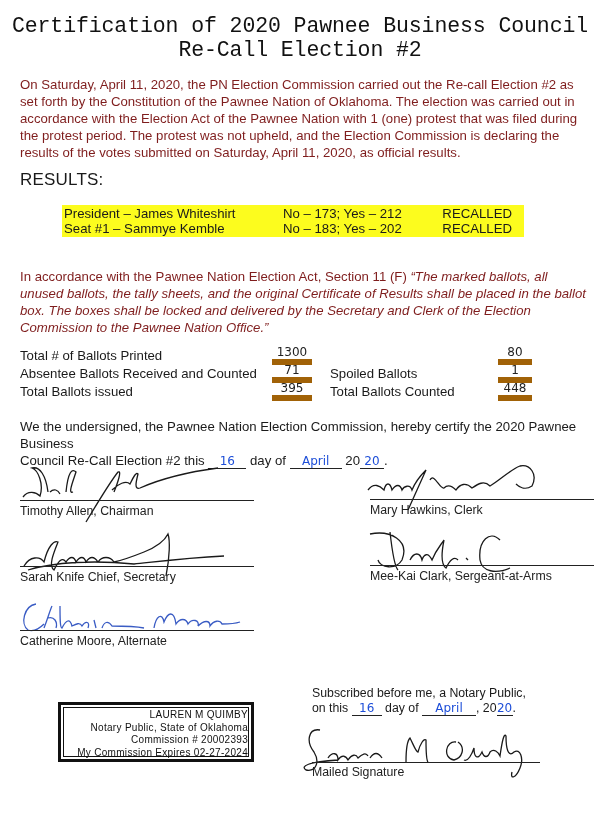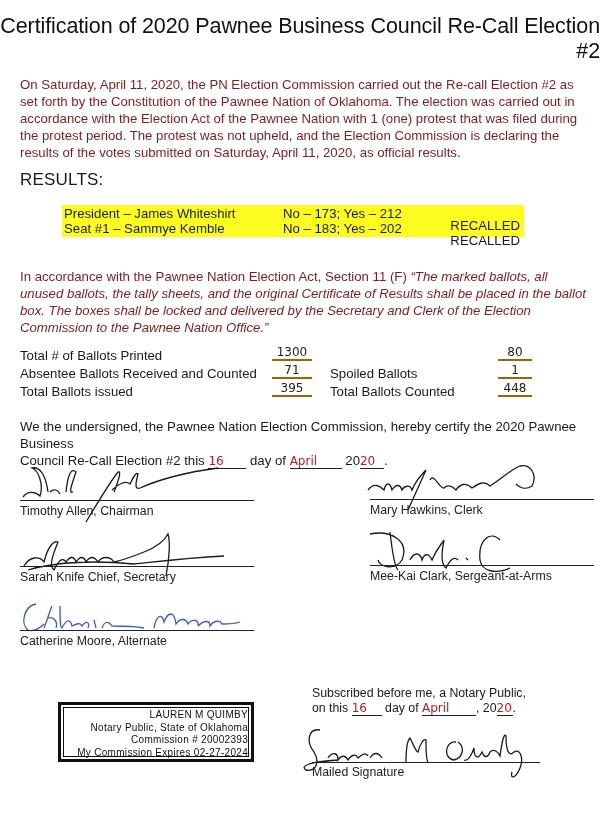--- a/index.html
+++ b/index.html
@@ -1,34 +1,34 @@
 <!DOCTYPE html>
 <html><head>
 <meta charset="utf-8">
 <style>
   html, body { margin: 0; padding: 0; background: #ffffff; }
   body { width: 600px; height: 821px; position: relative; overflow: hidden; color: #1a1a1a; font-family: "Liberation Sans", sans-serif; }
   .abs { position: absolute; }
-  .title { left: 0; width: 600px; top: 14px; text-align: right; font-family: Liberation Sans, sans-serif; font-size: 21.5px; color: #111; letter-spacing: -0.1px; }
+  .title { left: 0; width: 600px; top: 14px; text-align: center; font-family: Liberation Mono, monospace; font-size: 21.5px; color: #111; letter-spacing: -0.1px; }
   .para { left: 20px; width: 570px; font-size: 13.2px; line-height: 17px; color: #7f1d1d; }
   .para1 { top: 76px; }
   .results-label { left: 20px; top: 170px; font-size: 17px; letter-spacing: 0.2px; }
   .results-box { left: 62px; top: 205px; width: 462px; height: 32px; background: #fcfc1e; }
   .rrow { position: absolute; left: 2px; height: 16px; font-size: 13.2px; line-height: 16px; width: 460px; }
   .rrow span { position: absolute; white-space: nowrap; }
   .rrow .c1 { left: 0; }
   .rrow .c2 { left: 219px; }
-  .rrow .c3 { right: 4px; margin-top: 12px; }
+  .rrow .c3 { right: 12px; }
   .para2 { top: 268px; }
   .para2 em { }
   .stats { left: 20px; top: 345px; width: 570px; height: 60px; font-size: 13.2px; }
   .stat { position: absolute; white-space: nowrap; }
-  .hand { position: absolute; font-family: "DejaVu Sans", sans-serif; font-size: 12px; color: #222; text-align: center; border-bottom: 2px solid #a16207; line-height: 14px; }
+  .hand { position: absolute; font-family: "DejaVu Sans", sans-serif; font-size: 12px; color: #222; text-align: center; border-bottom: 6px solid #a16207; line-height: 14px; }
   .cert { left: 20px; top: 418px; width: 570px; font-size: 13.2px; line-height: 17px; }
-  .blank { display: inline-block; border-bottom: 1px solid #222; text-align: left; font-family: "DejaVu Sans", sans-serif; font-size: 12px; color: #b91c1c; line-height: 13px; }
+  .blank { display: inline-block; border-bottom: 1px solid #222; text-align: center; font-family: "DejaVu Sans", sans-serif; font-size: 12px; color: #1d4ed8; line-height: 13px; }
   .sigline { position: absolute; height: 1px; background: #222; }
   .siglabel { position: absolute; font-size: 12.3px; color: #222; white-space: nowrap; }
   svg.sig { position: absolute; overflow: visible; }
   .stamp { left: 58px; top: 702px; width: 196px; height: 60px; border: 3px solid #111; box-sizing: border-box; padding: 2px; }
   .stamp-inner { border: 1px solid #111; height: 100%; box-sizing: border-box; text-align: right; font-size: 10px; line-height: 12.5px; padding-top: 1px; color: #111; letter-spacing: 0.3px; }
   .notary-text { left: 312px; top: 686px; font-size: 12.3px; line-height: 15px; width: 280px; }
 </style>
 </head>
 <body>
 

